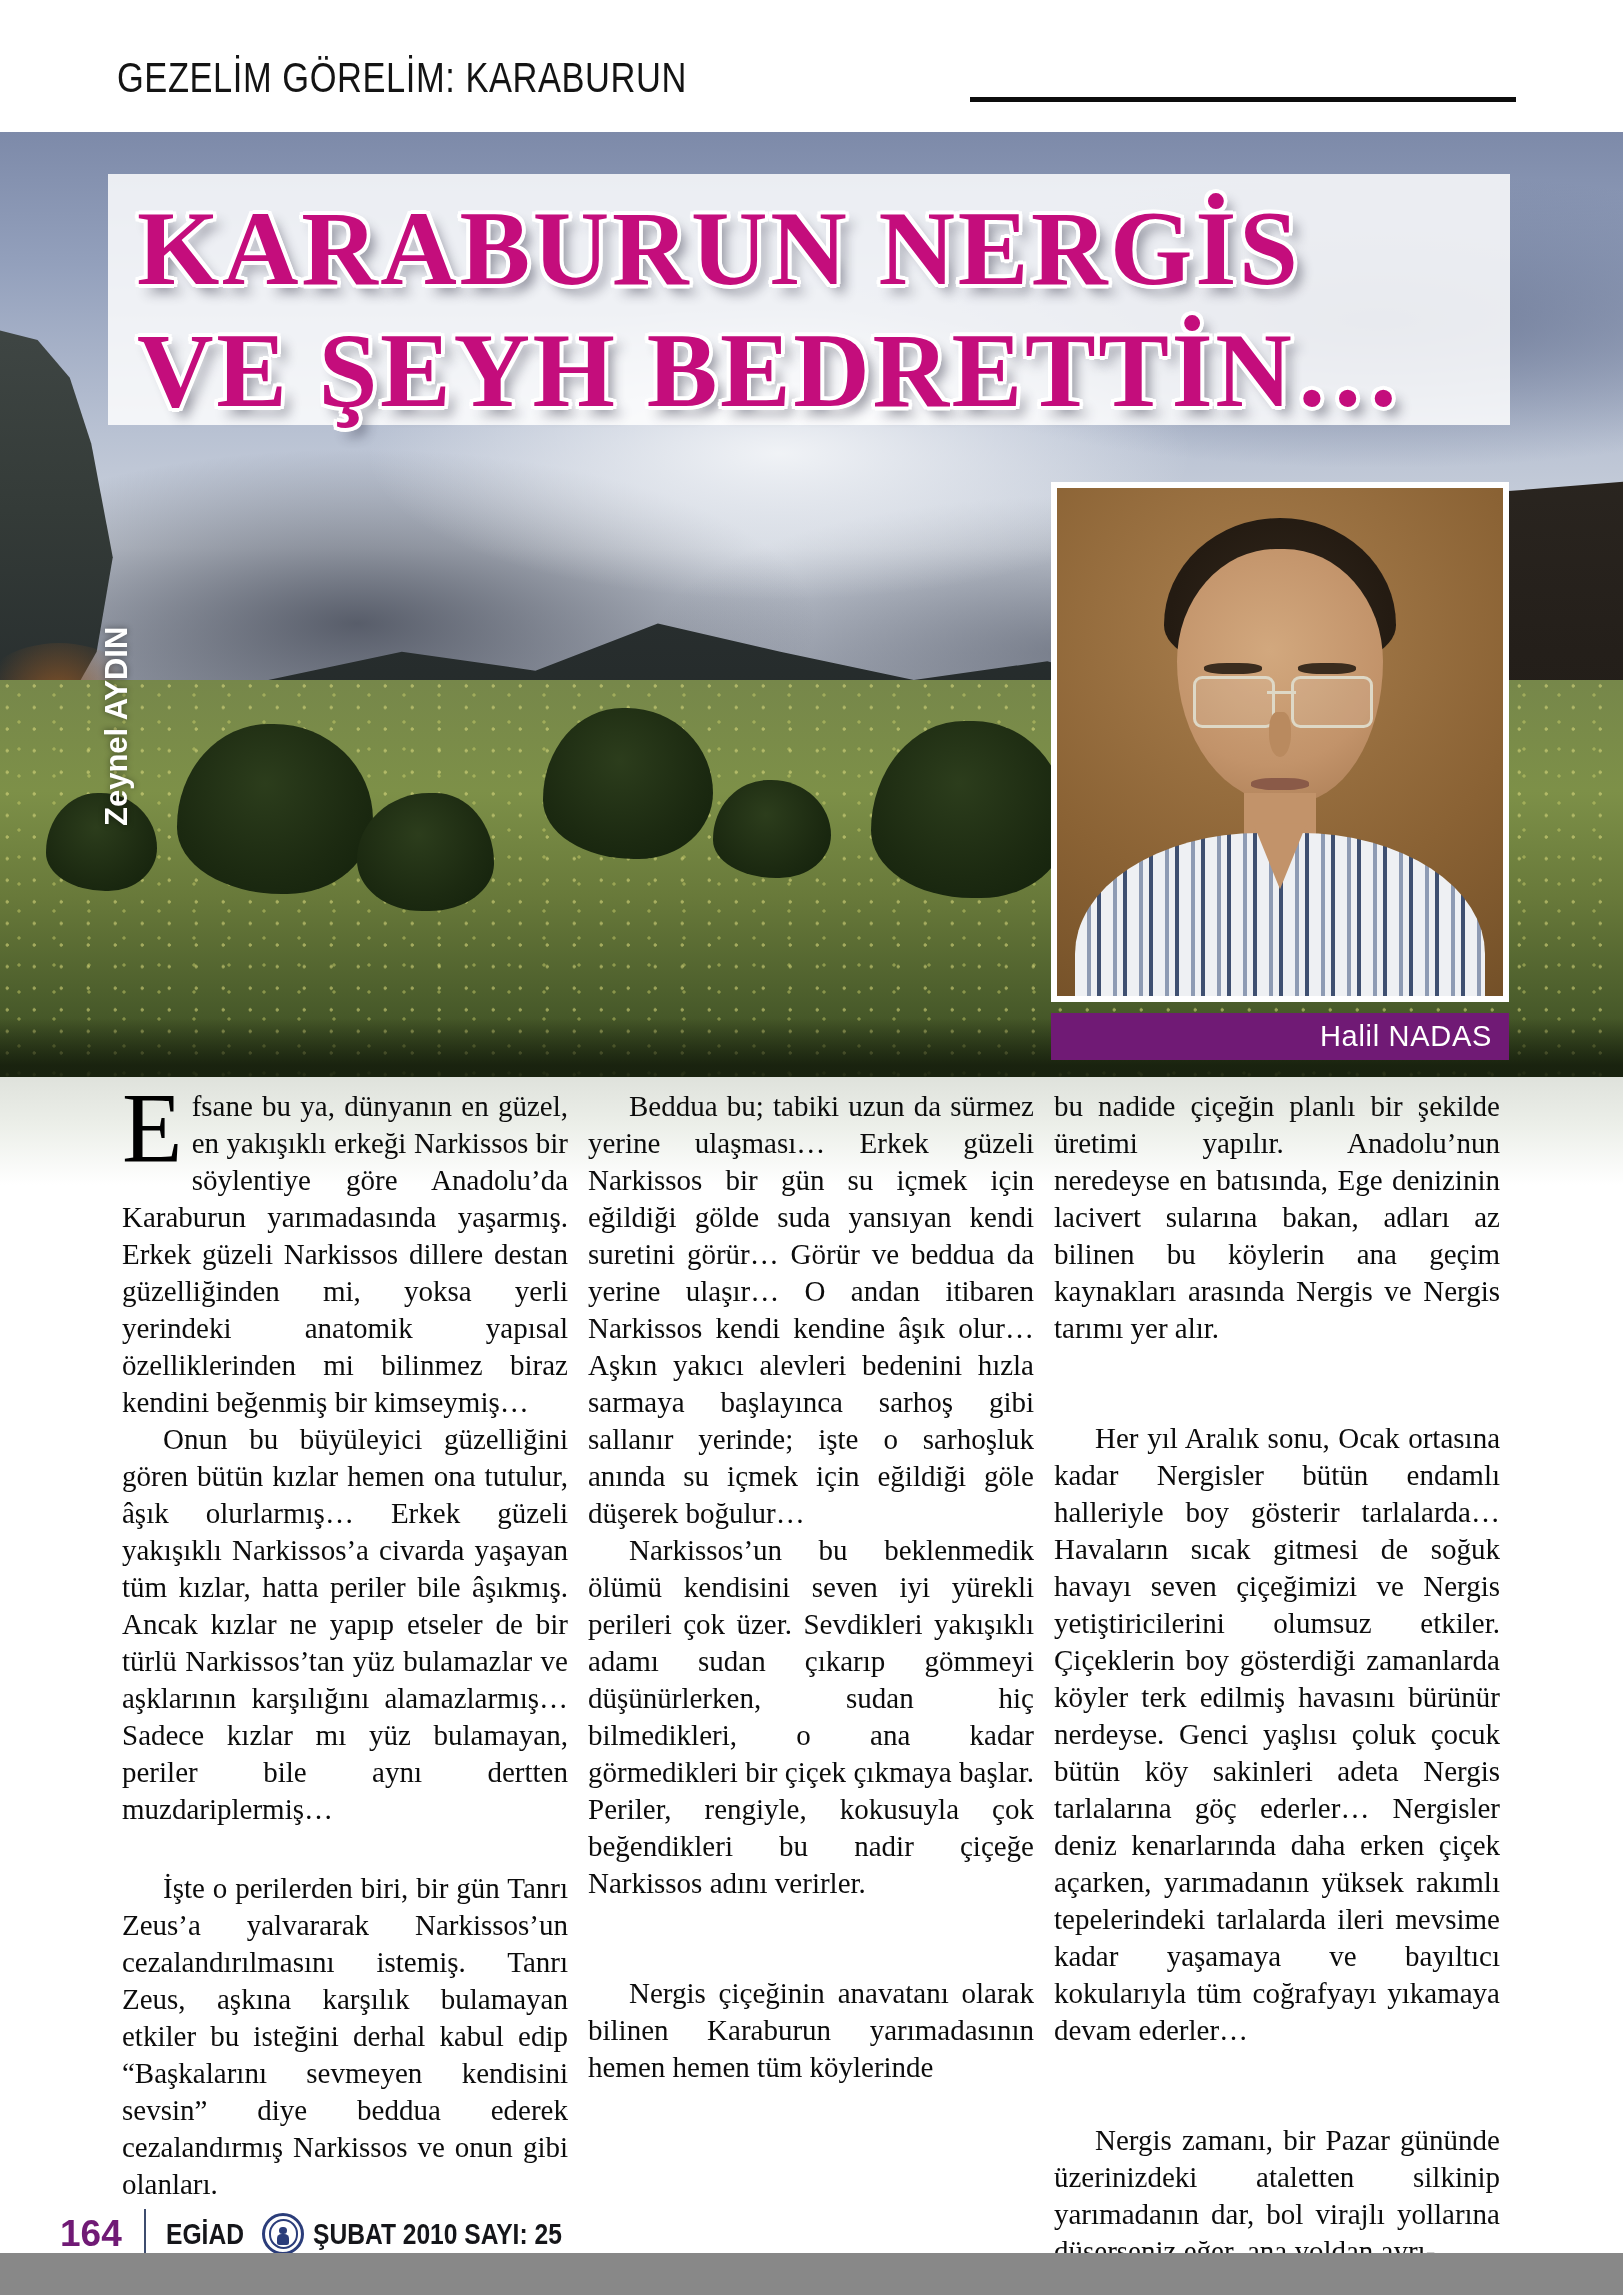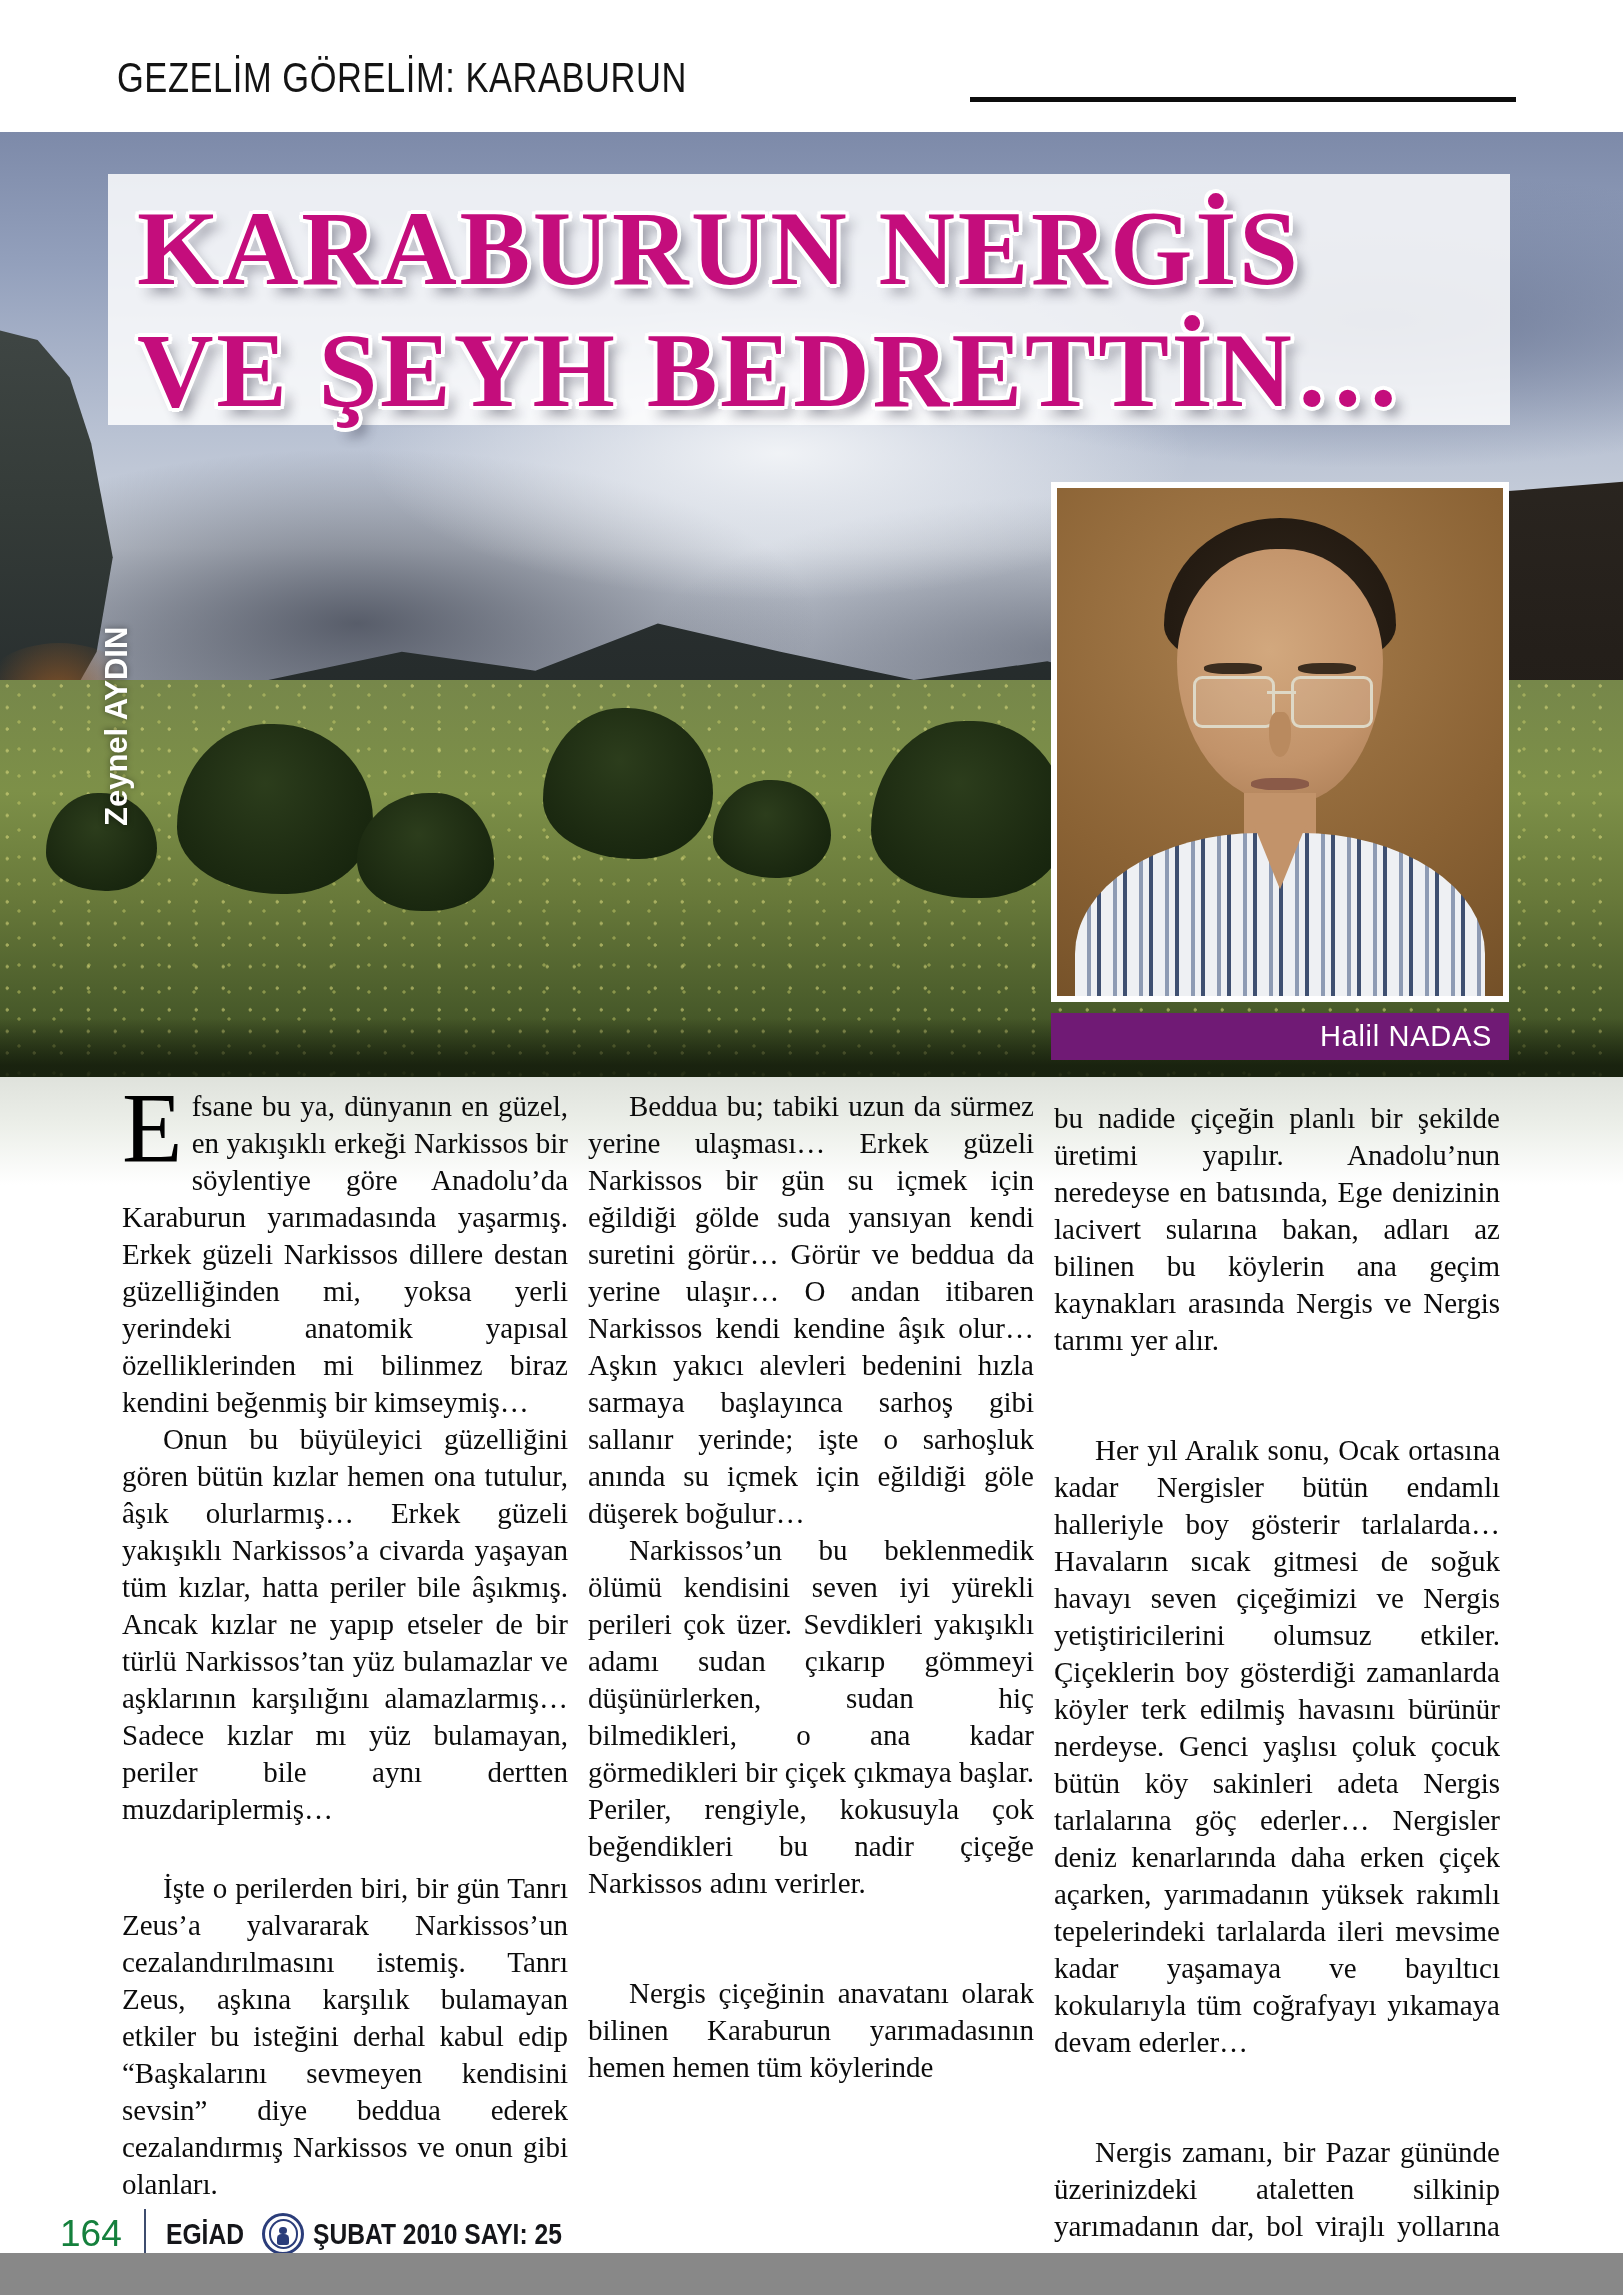--- a/index.html
+++ b/index.html
@@ -135,37 +135,37 @@
   .fade-band{
     position:absolute;left:0;top:1077px;width:1623px;height:108px;
     background:linear-gradient(180deg,#dfe2dc 0%,#ecefe9 45%,#ffffff 100%);
   }
   .col{
     position:absolute;top:1088px;width:446px;
     font-size:29px;line-height:37px;text-align:justify;color:#0c0c0c;
   }
   .col.c1{left:122px;}
   .col.c2{left:588px;}
-  .col.c3{left:1054px;margin-top:12px;}
+  .col.c3{left:1054px;}
   .col p{margin:0;}
   .col p.ind{text-indent:41px;}
   .col p.gap-s{margin-top:42px;}
   .col p.gap-l{margin-top:73px;}
   .dropcap{
     float:left;font-size:99px;line-height:72px;padding:3.9px 9.2px 0 0;
     font-family:"Liberation Serif",serif;color:#000;
   }
 
   
   .footer{
     position:absolute;left:60px;top:2207px;height:54px;
     display:flex;align-items:center;
     font-family:"Liberation Sans",sans-serif;
   }
-  .page-number{font-size:37px;font-weight:400;color:#15803d;}
+  .page-number{font-size:37px;font-weight:700;color:#701a75;}
   .footer-divider{width:2.6px;height:50px;background:#3d4c6e;margin:0 19.6px 0 22px;}
   .magazine-name{
     font-size:30px;font-weight:700;color:#15161a;letter-spacing:0;
     transform:scaleX(0.82);transform-origin:left center;white-space:nowrap;
   }
   .egiad-logo{
     width:42px;height:42px;border-radius:50%;border:3.3px solid #2b3d7a;
     background:#ffffff;margin:0 9.2px 0 1.3px;position:relative;box-sizing:border-box;flex:0 0 auto;
   }
   .egiad-logo .inner-ring{

